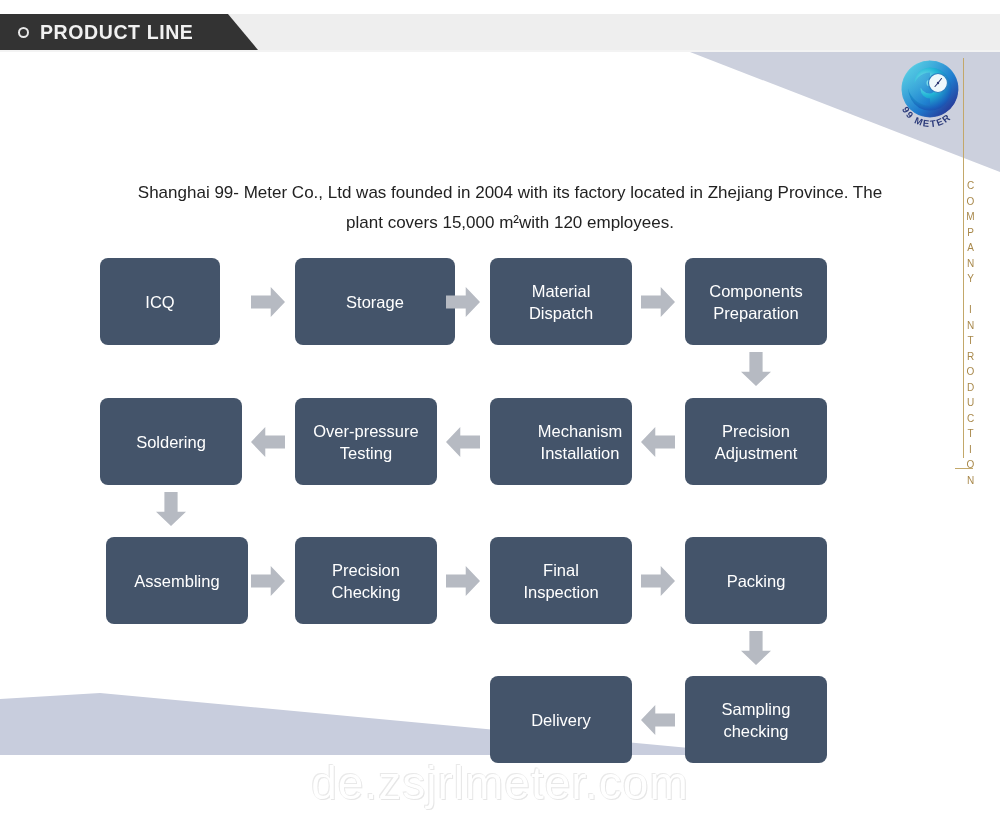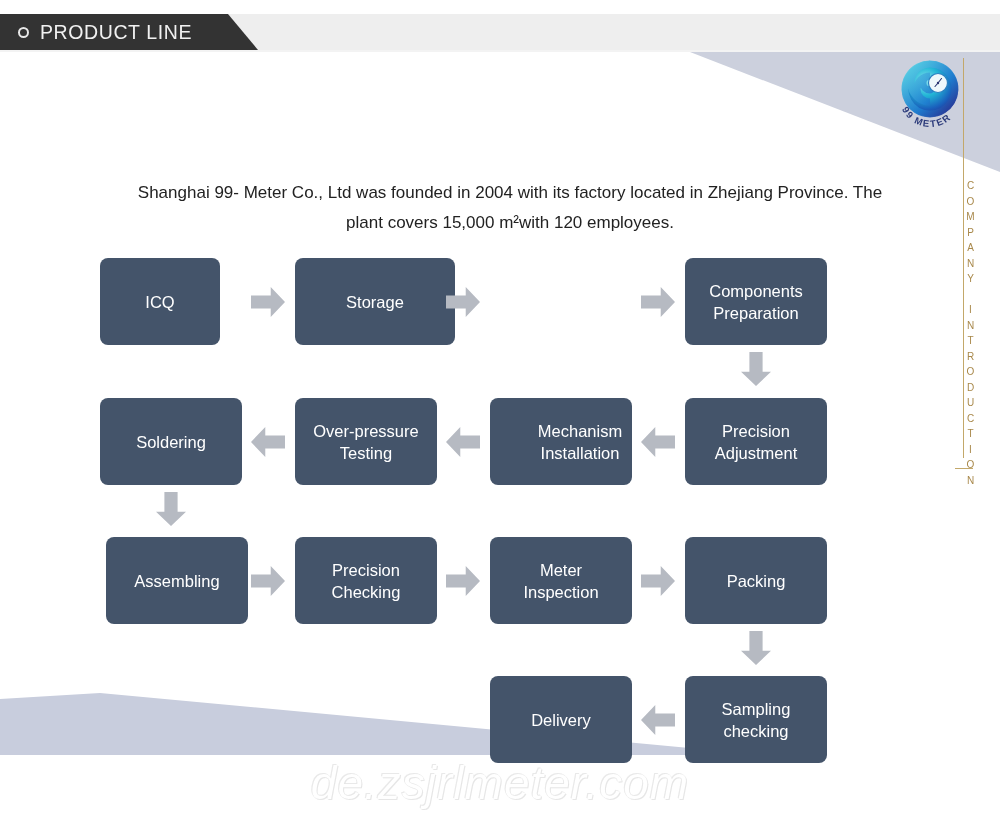--- a/index.html
+++ b/index.html
@@ -53,21 +53,21 @@
     height: 11px;
     border: 2.2px solid #e8e8e8;
     border-radius: 50%;
     box-sizing: border-box;
     margin-right: 11px;
     flex: none;
   }
   .header-tab-label {
     color: #f1f1f1;
     font-size: 19.5px;
-    font-weight: normal;
+    font-weight: bold;
     letter-spacing: 0.6px;
     white-space: nowrap;
   }
 
   
   .wedge-topright {
     position: absolute;
     right: 0;
     top: 52px;
     width: 310px;
@@ -189,21 +189,20 @@
     position: absolute;
     left: 0;
     top: 756px;
     width: 1000px;
     text-align: center;
     font-size: 46px;
     color: #ffffff;
     letter-spacing: 1px;
     text-shadow: 0 0 1px #dcdcdc, 1px 1px 0 #e6e6e6, -1px -1px 0 #e9e9e9;
     opacity: 0.95;
-    font-style: italic;
   }
 </style>
 </head>
 <body>
 
 <div id="page">
 
   <div class="header-band"></div>
   <div class="header-band-underline"></div>
   <div class="header-tab">
@@ -251,20 +250,26 @@
   <div class="box" style="left:100px; top:258px; width:120px; height:87px;">
     <span>ICQ</span>
   </div>
   <div class="arrow arrow-right" style="left:251px; top:287px;"></div>
 
   <div class="box" style="left:295px; top:258px; width:160px; height:87px;">
     <span>Storage</span>
   </div>
   <div class="arrow arrow-right" style="left:446px; top:287px;"></div>
 
+  <div class="box" style="left:490px; top:258px; width:142px; height:87px;">
+    <span>
+      <span>Material</span><br>
+      <span>Dispatch</span>
+    </span>
+  </div>
   <div class="arrow arrow-right" style="left:641px; top:287px;"></div>
 
   <div class="box" style="left:685px; top:258px; width:142px; height:87px;">
     <span>
       <span>Components</span><br>
       <span>Preparation</span>
     </span>
   </div>
 
   <div class="arrow arrow-down" style="left:741px; top:352px;"></div>
@@ -307,21 +312,21 @@
   <div class="box" style="left:295px; top:537px; width:142px; height:87px;">
     <span>
       <span>Precision</span><br>
       <span>Checking</span>
     </span>
   </div>
   <div class="arrow arrow-right" style="left:446px; top:566px;"></div>
 
   <div class="box" style="left:490px; top:537px; width:142px; height:87px;">
     <span>
-      <span>Meter</span><br>
+      <span>Final</span><br>
       <span>Inspection</span>
     </span>
   </div>
   <div class="arrow arrow-right" style="left:641px; top:566px;"></div>
 
   <div class="box" style="left:685px; top:537px; width:142px; height:87px;">
     <span>Packing</span>
   </div>
 
   <div class="arrow arrow-down" style="left:741px; top:631px;"></div>

